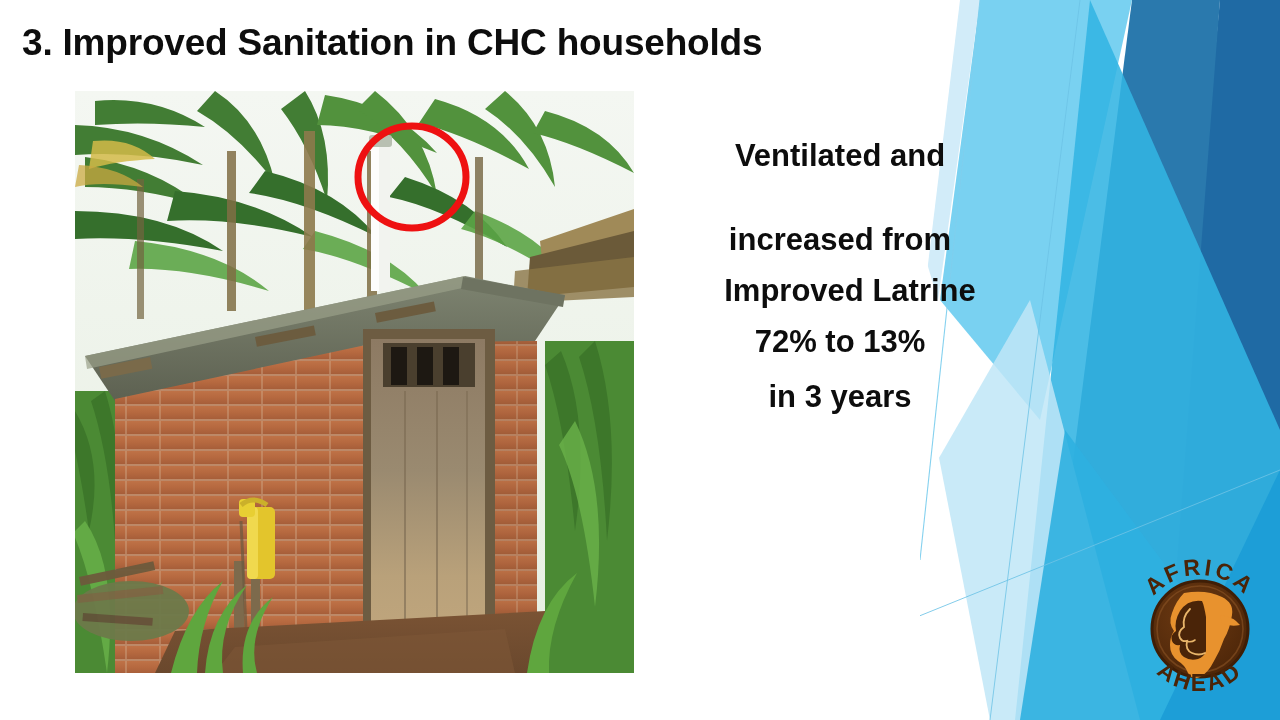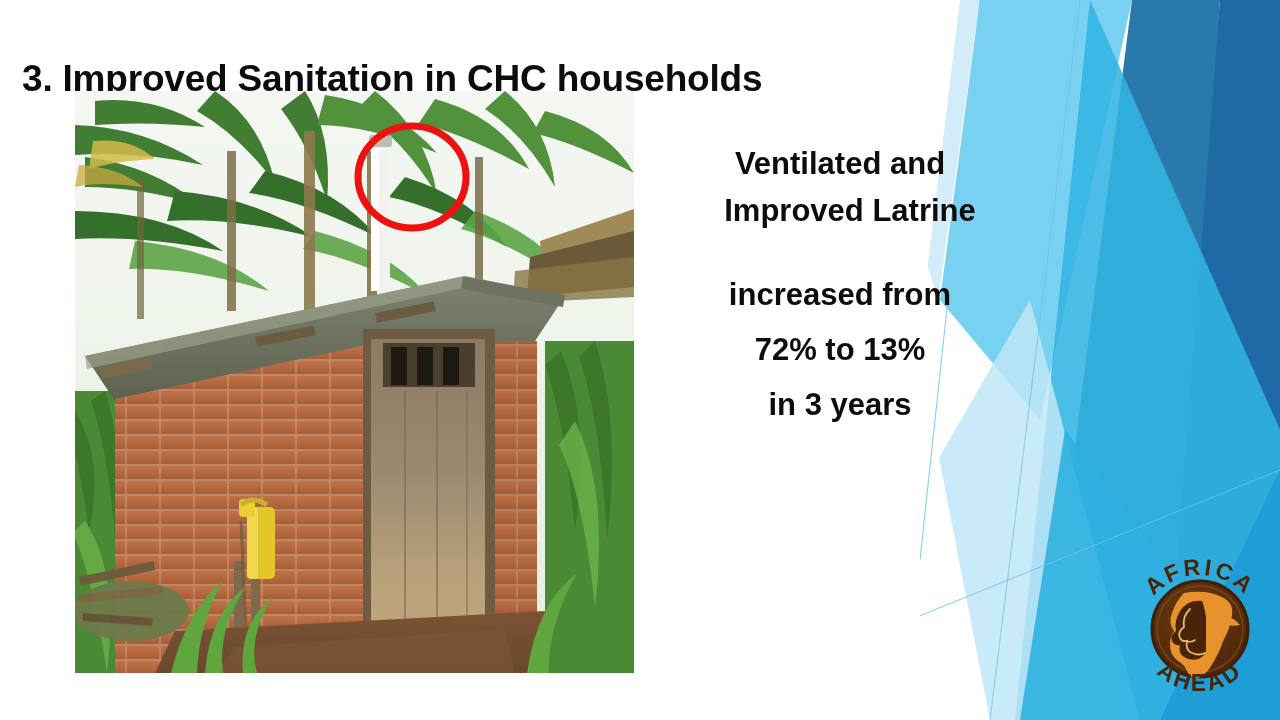--- a/index.html
+++ b/index.html
@@ -34,21 +34,20 @@
     left: 22px;
     top: 20px;
     width: 900px;
     font-size: 37px;
     font-weight: bold;
     color: #0d0d0d;
     letter-spacing: -0.2px;
     white-space: nowrap;
     font-stretch: condensed;
     line-height: 46px;
-    margin-top: 36px;
   }
 
   
   #photo-frame {
     position: absolute;
     left: 75px;
     top: 91px;
     width: 559px;
     height: 582px;
     overflow: hidden;
@@ -63,21 +62,21 @@
     width: 116px;
     height: 110px;
     pointer-events: none;
   }
   #photo-annotation svg { display: block; width: 100%; height: 100%; }
 
   
   #textblock {
     position: absolute;
     left: 648px;
-    top: 140px;
+    top: 132px;
     width: 384px;
     text-align: center;
     color: #0d0d0d;
   }
   .tline {
     font-size: 31px;
     font-weight: bold;
     line-height: 47px;
     white-space: nowrap;
   }
@@ -314,22 +313,22 @@
   </div>
 
   <div id="photo-annotation">
     <svg viewBox="0 0 116 110" xmlns="http://www.w3.org/2000/svg">
       <ellipse cx="58" cy="55" rx="54" ry="51" fill="none" stroke="#ee1111" stroke-width="7"></ellipse>
     </svg>
   </div>
 
   <div id="textblock">
     <div class="tline">Ventilated and</div>
+    <div class="tline gap spaced">increased from</div>
     <div class="tline l2 indent">Improved Latrine</div>
-    <div class="tline gap spaced">increased from</div>
     <div class="tline spaced">72% to 13%</div>
     <div class="tline spaced">in 3 years</div>
   </div>
 
   <div id="logo">
     <svg viewBox="0 0 152 160" xmlns="http://www.w3.org/2000/svg">
       <defs>
         <path id="arcTop" d="M 16,86 A 60,60 0 0 1 136,86" fill="none"></path>
         <path id="arcBottom" d="M 14,80 A 62,62 0 0 0 138,80" fill="none"></path>
         <radialGradient id="discG" cx="0.42" cy="0.36" r="0.75">

